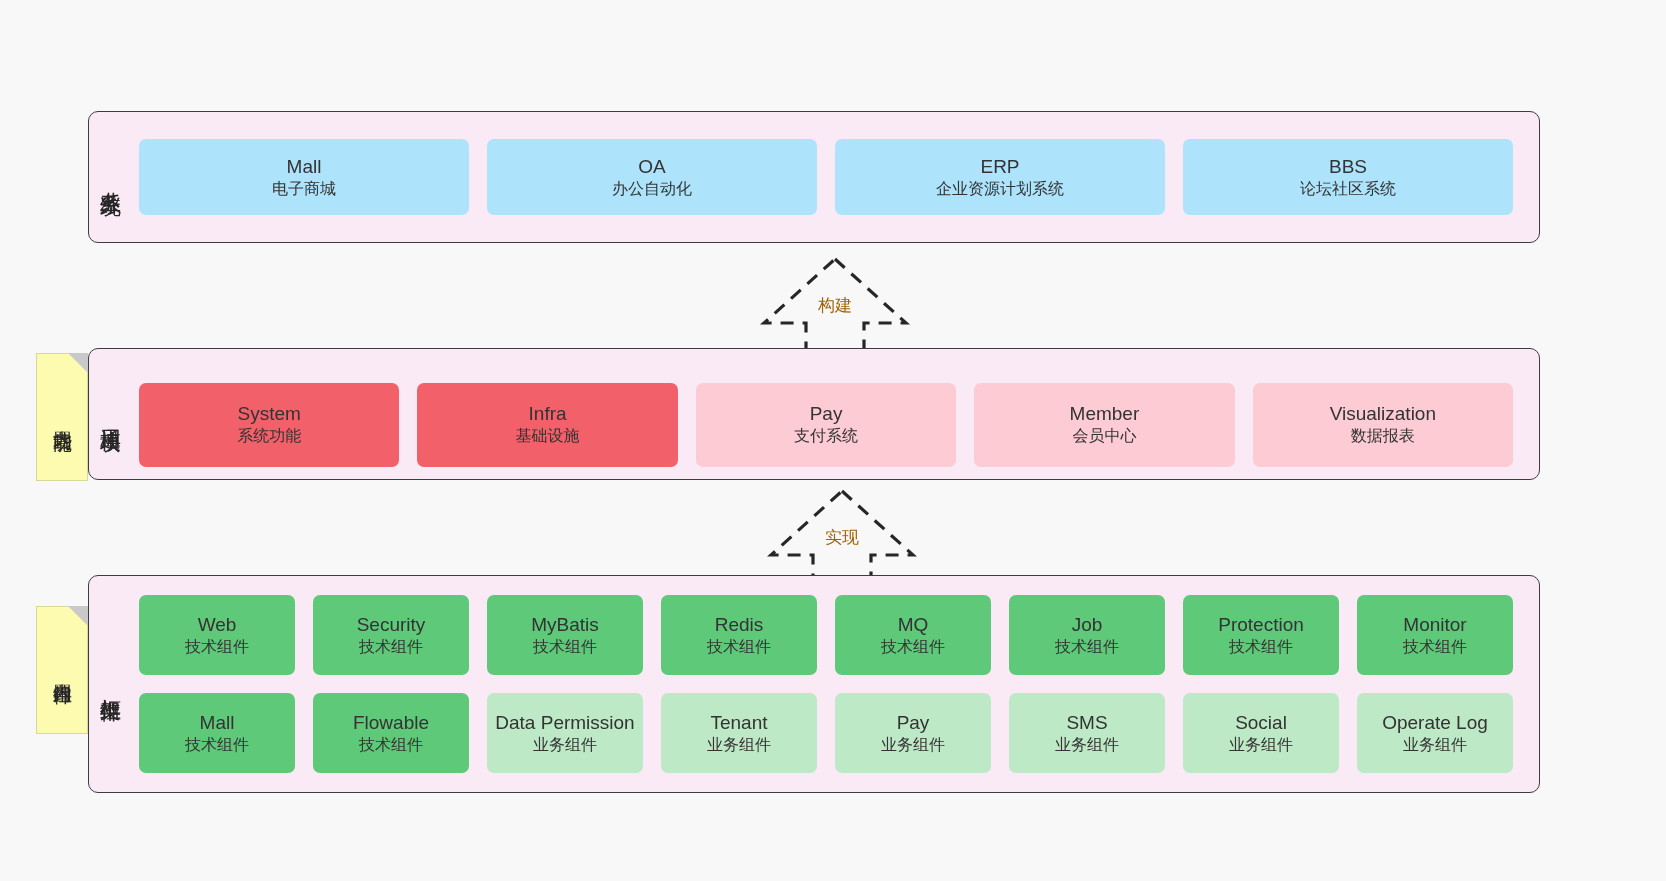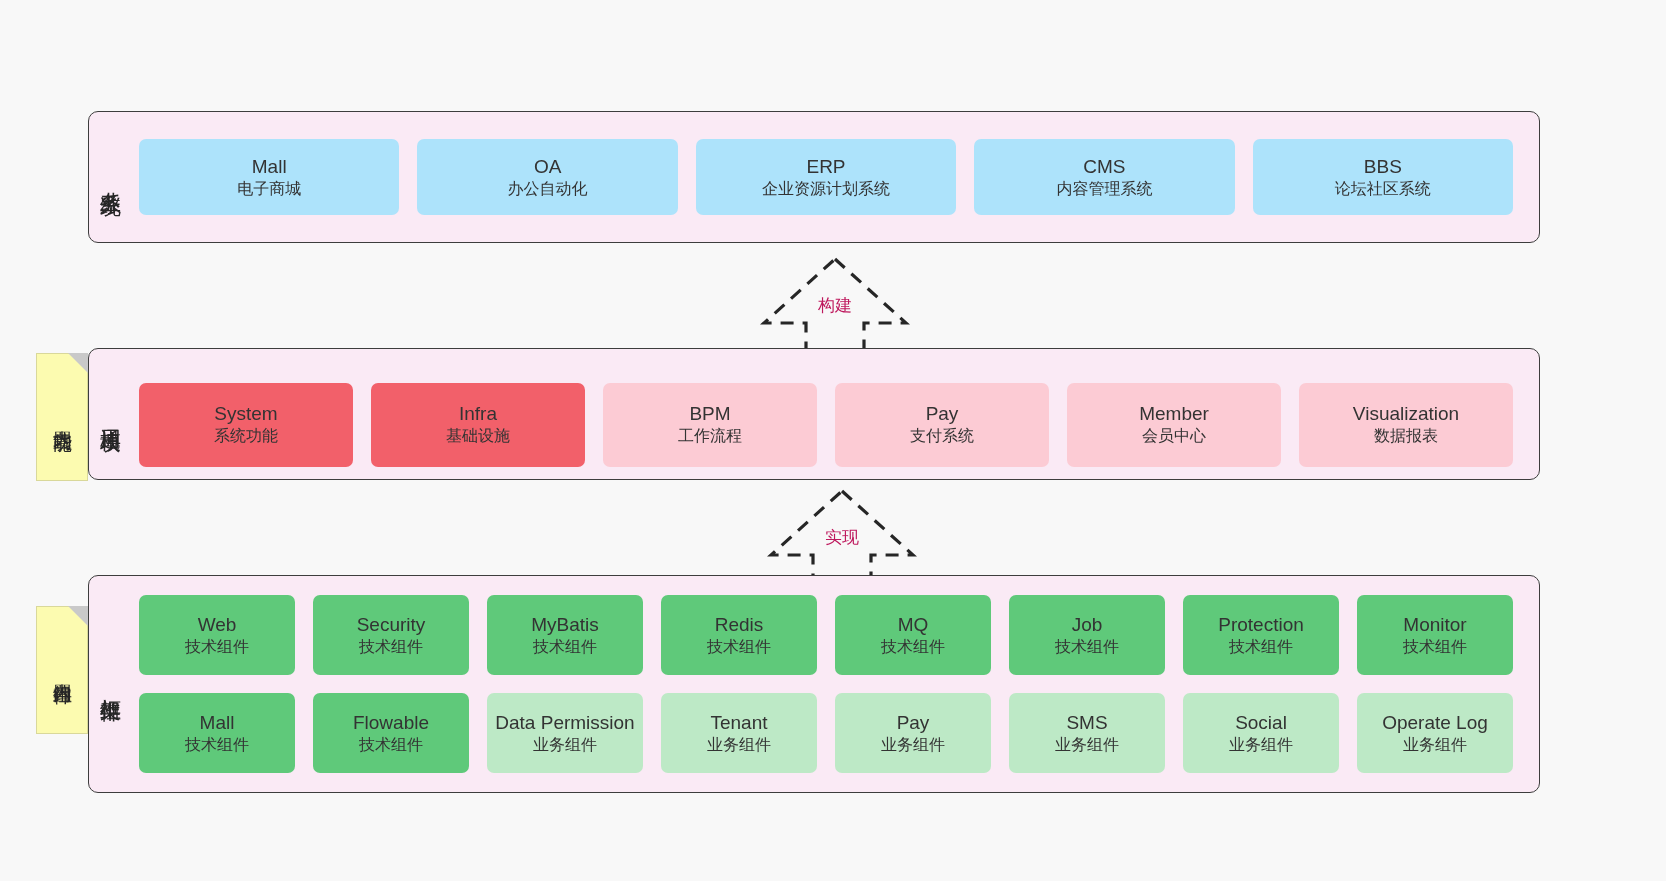--- a/index.html
+++ b/index.html
@@ -132,21 +132,21 @@
     height: 98px;
   }
   #arrow-build   { left: 760px; top: 255px; }
   #arrow-realize { left: 767px; top: 487px; }
 
   .arrow svg { display: block; width: 100%; height: 100%; }
 
   .arrow-label {
     position: absolute;
     font-size: 17px;
-    color: #be185d;
+    color: #a16207;
     background: transparent;
     white-space: nowrap;
     user-select: none;
   }
   #label-build   { left: 818px; top: 294px; }
   #label-realize { left: 825px; top: 526px; }
 </style>
 </head>
 <body>
 
@@ -162,24 +162,20 @@
         </div>
         <div class="cell">
           <span class="en">OA</span>
           <span class="cn">办公自动化</span>
         </div>
         <div class="cell">
           <span class="en">ERP</span>
           <span class="cn">企业资源计划系统</span>
         </div>
         <div class="cell">
-          <span class="en">CMS</span>
-          <span class="cn">内容管理系统</span>
-        </div>
-        <div class="cell">
           <span class="en">BBS</span>
           <span class="cn">论坛社区系统</span>
         </div>
       </div>
     </div>
   </div>
 
   <div class="arrow" id="arrow-build">
     <svg viewBox="0 0 150 98" xmlns="http://www.w3.org/2000/svg">
       <path d="M 75 4 L 146 68 L 104 68 L 104 96 L 46 96 L 46 68 L 4 68 Z" fill="none" stroke="#262626" stroke-width="3.2" stroke-dasharray="13 9" stroke-linejoin="miter"></path>
@@ -195,24 +191,20 @@
       <div class="row">
         <div class="cell c-red">
           <span class="en">System</span>
           <span class="cn">系统功能</span>
         </div>
         <div class="cell c-red">
           <span class="en">Infra</span>
           <span class="cn">基础设施</span>
         </div>
         <div class="cell c-pink">
-          <span class="en">BPM</span>
-          <span class="cn">工作流程</span>
-        </div>
-        <div class="cell c-pink">
           <span class="en">Pay</span>
           <span class="cn">支付系统</span>
         </div>
         <div class="cell c-pink">
           <span class="en">Member</span>
           <span class="cn">会员中心</span>
         </div>
         <div class="cell c-pink">
           <span class="en">Visualization</span>
           <span class="cn">数据报表</span>

